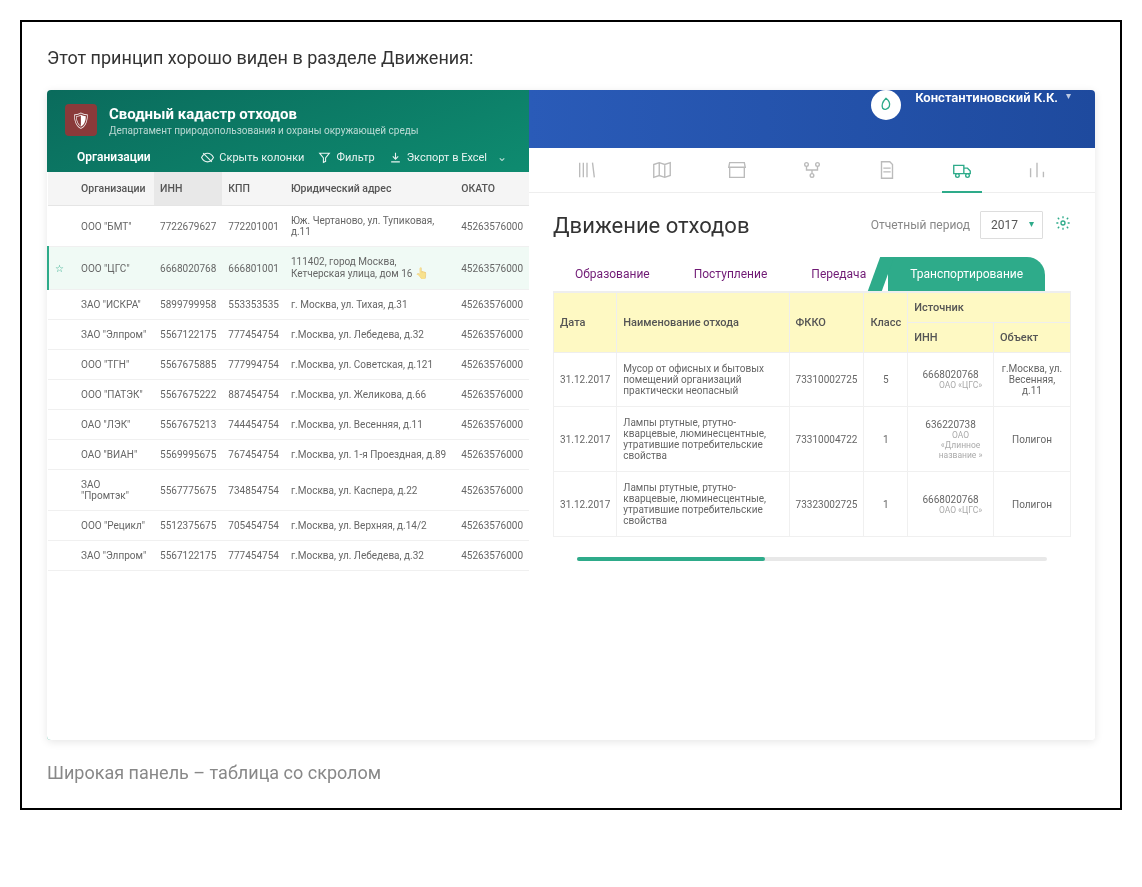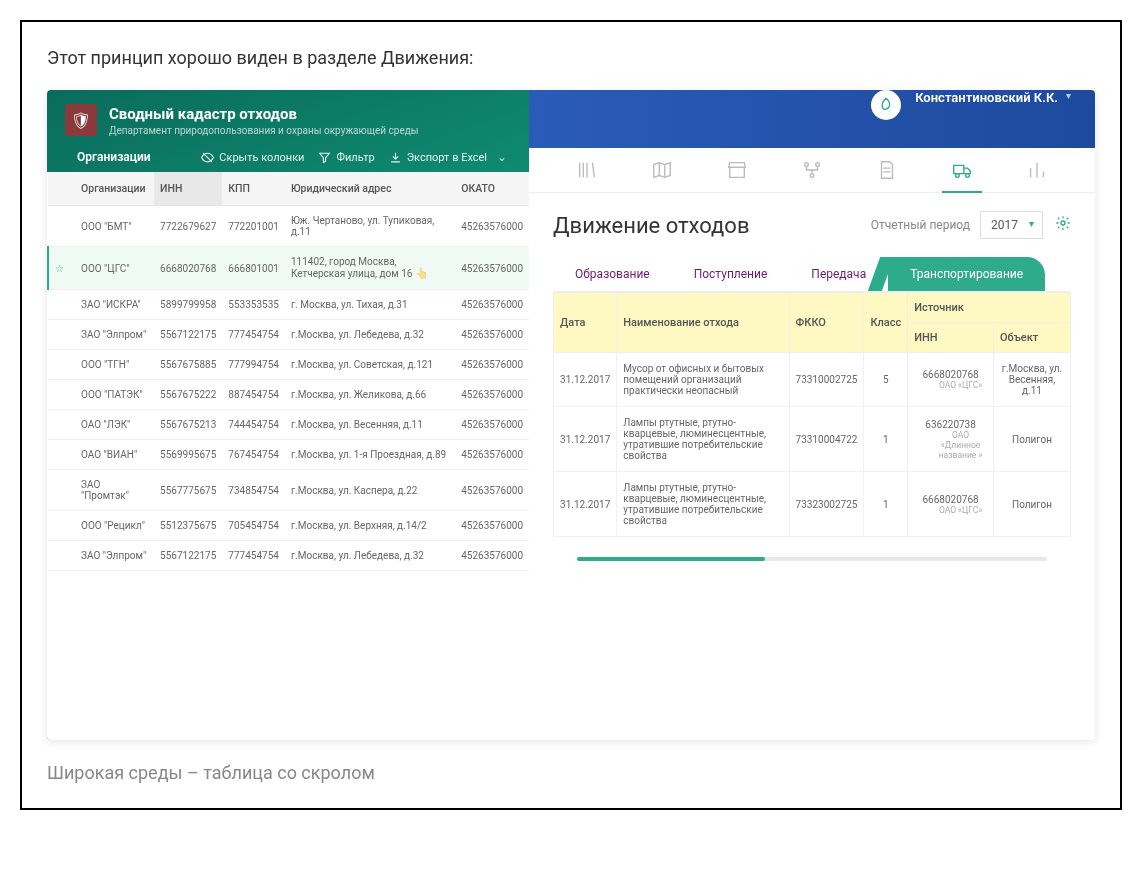--- a/index.html
+++ b/index.html
@@ -326,14 +326,14 @@
             </tbody>
         </table>
 
         <div class="scrollbar">
           <div class="scroll-thumb"></div>
         </div>
       </div>
     </div>
   </div>
 
-  <div class="caption">Широкая среды – таблица со скролом</div>
+  <div class="caption">Широкая панель – таблица со скролом</div>
 </div>
 
 </body></html>

